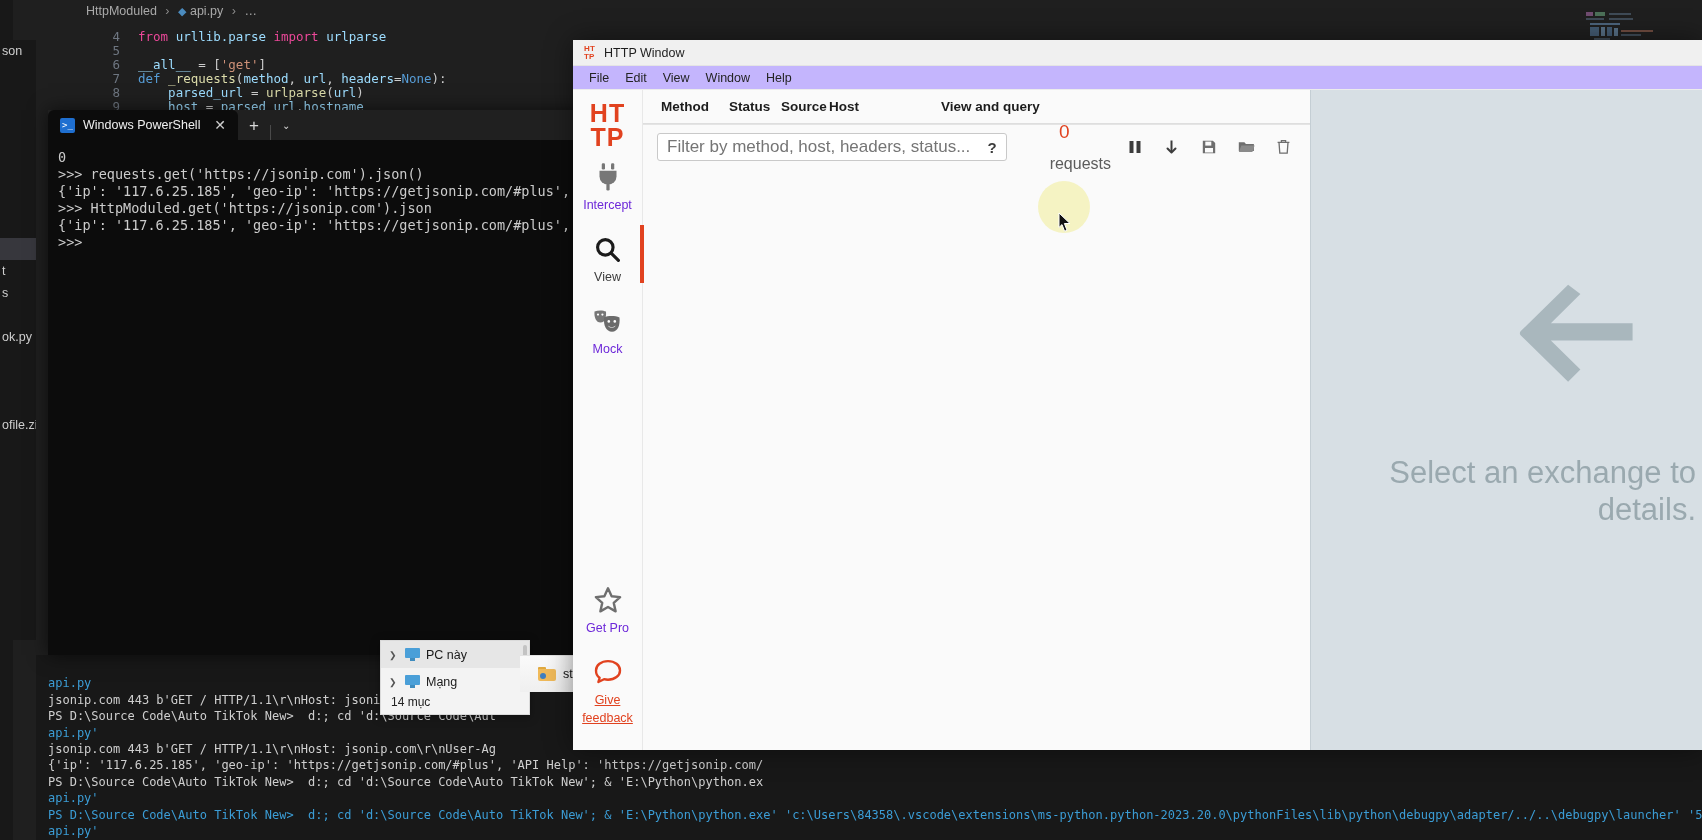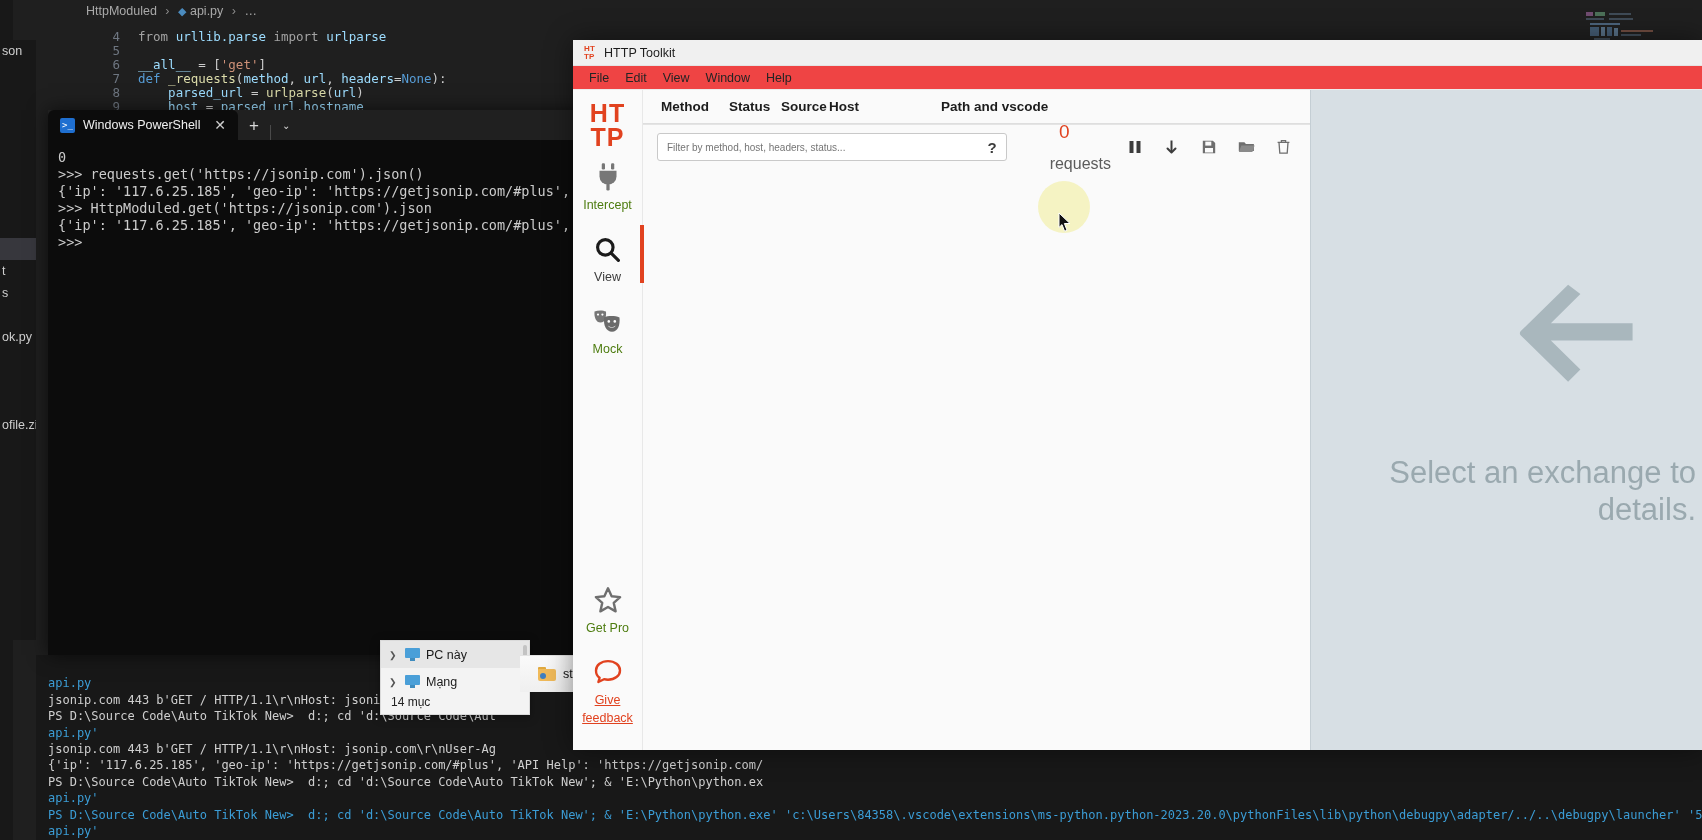--- a/index.html
+++ b/index.html
@@ -32,21 +32,21 @@
     font-size:12.5px; color:#a9a9a9; white-space:nowrap;
   }
   .breadcrumb .sep { color:#8c8c8c; margin:0 5px; }
   .breadcrumb .pyicon { color:#4b8bbe; font-size:11px; }
   .code {
     position:absolute; left:48px; top:16px;
     font-family:"DejaVu Sans Mono","Liberation Mono",monospace;
     font-size:12.5px; line-height:14px; white-space:pre;
   }
   .code .ln { display:inline-block; width:36px; text-align:right; color:#6e7681; margin-right:18px; }
-  .kw { color:#a3a3a3; } .kw2 { color:#569cd6; } .fn { color:#dcdcaa; }
+  .kw { color:#ec4899; } .kw2 { color:#569cd6; } .fn { color:#dcdcaa; }
   .str { color:#ce9178; } .var { color:#9cdcfe; }
   .punc { color:#cccccc; } .blu { color:#569cd6; }
 
   .minimap { position:absolute; right:6px; top:8px; width:120px; height:44px; opacity:.75; }
 
   
   .ps-wrap {
     position:absolute; left:48px; top:110px; width:600px; height:545px;
     background:#0c0c0c; box-shadow:0 0 18px rgba(0,0,0,.6);
   }
@@ -116,42 +116,42 @@
   .htk-title {
     height:26px; background:#f0f0f0; display:flex; align-items:center;
     gap:9px; padding-left:11px; border-bottom:1px solid #e4e4e4;
   }
   .htk-logo-sm {
     font-family:"Liberation Sans",sans-serif; font-weight:bold;
     color:#e1421f; font-size:8px; line-height:7.5px; letter-spacing:.2px;
   }
   .htk-title-text { font-size:12.5px; color:#1d1d1d; }
   .htk-menu {
-    height:24px; background:#ef4444; display:flex; align-items:center;
+    height:24px; background:#c4b5fd; display:flex; align-items:center;
     gap:0px; padding-left:8px; border-bottom:1px solid #ececec;
   }
   .htk-menu span { font-size:12.5px; color:#242424; padding:2px 8px; }
 
   .htk-main { flex:1; display:flex; min-height:0; }
 
   
   .htk-side {
     width:70px; background:#fafafa; display:flex; flex-direction:column;
     align-items:center; border-right:1px solid #e8e8e8; position:relative;
   }
   .htk-logo {
     font-weight:bold; color:#e1421f; font-size:25px; line-height:24px;
     letter-spacing:1px; margin-top:11px; text-align:center;
     font-family:"Liberation Sans",sans-serif;
   }
   .side-item {
     width:70px; padding:11px 0 9px; display:flex; flex-direction:column;
     align-items:center; gap:4px; position:relative; cursor:pointer;
   }
-  .side-item .lbl { font-size:12.5px; color:#4d7c0f; }
+  .side-item .lbl { font-size:12.5px; color:#6d28d9; }
   .side-item.active .lbl { color:#3c3c3c; }
   .side-item.active .sel-bar {
     position:absolute; right:-1px; top:4px; width:4px; height:58px; background:#e1421f;
   }
   .side-icon { width:34px; height:34px; display:flex; align-items:center; justify-content:center; }
   .side-bottom { margin-top:auto; width:70px; padding-bottom:16px; }
   .side-item .fb-lbl { font-size:12.5px; color:#e1421f; line-height:14px; text-align:center;text-decoration:underline; }
 
   
   .htk-list { flex:1; display:flex; flex-direction:column; min-width:0; }
@@ -171,21 +171,21 @@
   }
   .htk-footer {
     height:45px; background:#fafafa; display:flex; align-items:center;
     gap:11px; padding:0 14px; border-top:1px solid #e4e4e4;
   }
   .filter-box {
     flex:1; height:28px; background:#fff; border:1px solid #c9c9c9; border-radius:3px;
     display:flex; align-items:center; padding:0 9px;
   }
   .filter-box input {
-    flex:1; border:0; outline:0; font-size:10px; color:#333;
+    flex:1; border:0; outline:0; font-size:17px; color:#333;
     font-family:"Liberation Sans",sans-serif; background:transparent;
   }
   .filter-box input::placeholder { color:#757575; }
   .filter-help { font-size:15px; color:#3c3c3c; font-weight:bold; padding-left:6px; }
   .req-count { display:flex; flex-direction:column; align-items:center; line-height:1; }
   .req-count .n { font-size:19px; color:#e1421f; }
   .req-count .w { font-size:16px; color:#5c5c5c; margin-top:15px;padding-left:32px; }
   .foot-btn { width:26px; height:26px; display:flex; align-items:center; justify-content:center; cursor:pointer; }
 
   
@@ -330,21 +330,21 @@
       </span>
     <span>static</span>
   </div>
 
   <div class="htk">
 
     <div class="htk-title">
       <span class="htk-logo-sm">
         <span>HT</span><br><span>TP</span>
       </span>
-      <span class="htk-title-text">HTTP Toolkit</span>
+      <span class="htk-title-text">HTTP Window</span>
     </div>
 
     <div class="htk-menu">
       <span>File</span>
       <span>Edit</span>
       <span>View</span>
       <span>Window</span>
       <span>Help</span>
     </div>
 
@@ -414,21 +414,21 @@
           </div>
         </div>
       </div>
 
       <div class="htk-list">
         <div class="htk-cols">
           <span class="c" style="width:68px">Method</span>
           <span class="c" style="width:52px">Status</span>
           <span class="c" style="width:48px">Source</span>
           <span class="c" style="width:112px">Host</span>
-          <span class="c">Path and vscode</span>
+          <span class="c">View and query</span>
         </div>
 
 
         <div class="htk-footer">
           <div class="filter-box">
             <input placeholder="Filter by method, host, headers, status..." style="">
             <span class="filter-help">?</span>
           </div>
           <div class="req-count">
             <span class="n">0</span>

